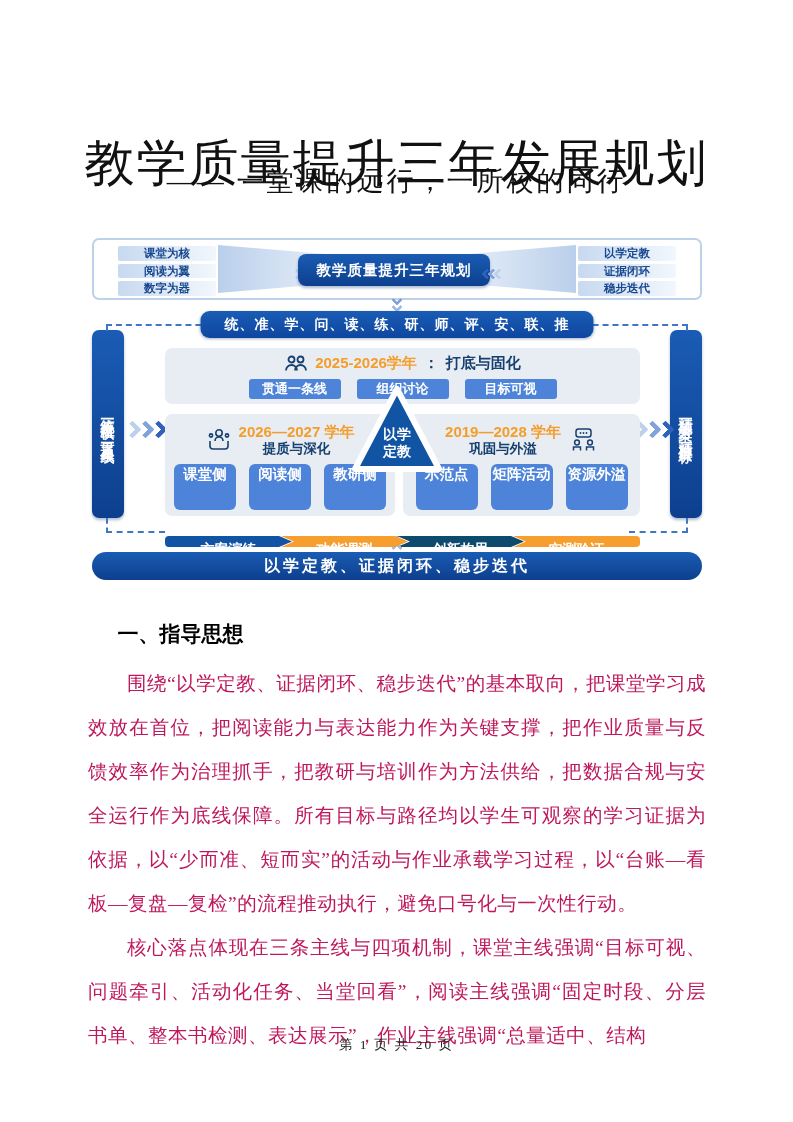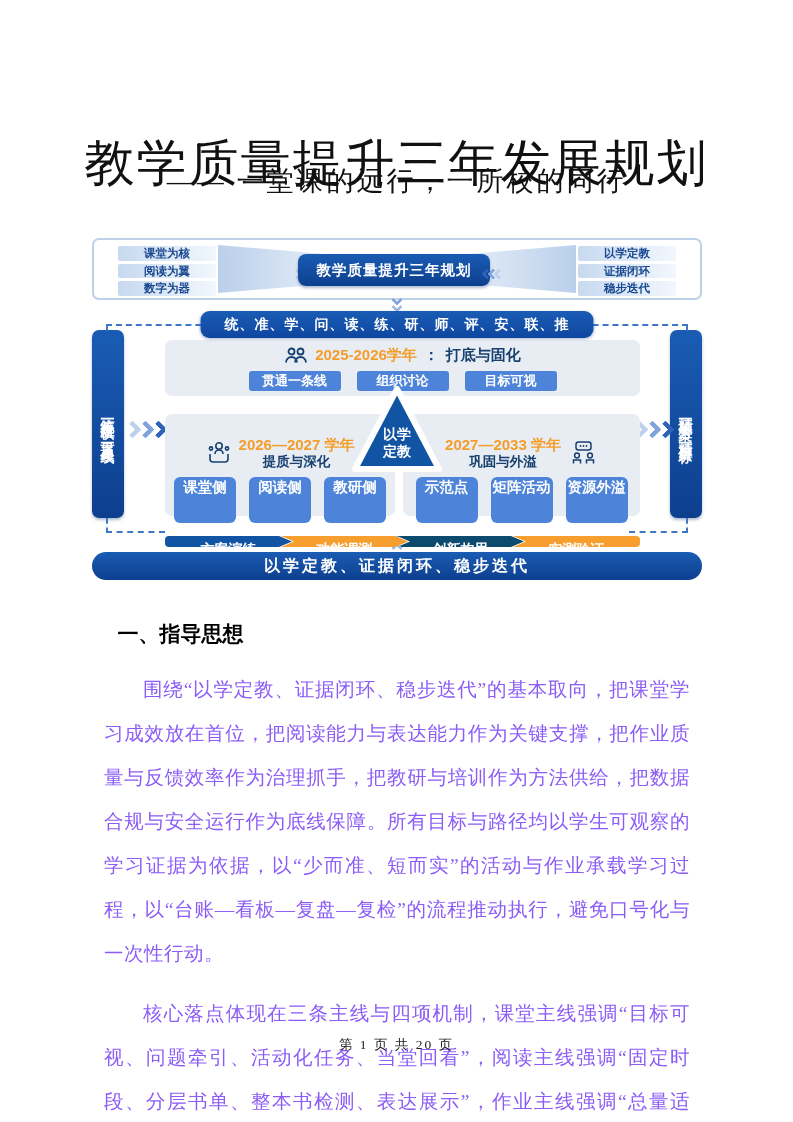--- a/index.html
+++ b/index.html
@@ -63,32 +63,32 @@
            border-right:2px dashed #3f77c8;border-bottom:2px dashed #3f77c8;}
 
   .pillar{position:absolute;top:94px;width:32px;height:188px;border-radius:7px;
           background:linear-gradient(180deg,#1a5cb4,#0d3f8e);color:#fff;font-weight:bold;font-size:14px;
           writing-mode:vertical-rl;text-orientation:upright;display:flex;align-items:center;justify-content:center;
           letter-spacing:2px;box-shadow:0 2px 3px rgba(20,60,120,.35);}
   .pillar.left{left:0;} .pillar.right{right:0;}
   .pillar span + span{margin-top:14px;}
 
   .panel{position:absolute;background:#e8edf4;border-radius:7px;}
-  .panel-y1{left:73px;top:104px;width:475px;height:56px;}
+  .panel-y1{left:73px;top:112px;width:475px;height:56px;}
   .panel-y2{left:73px;top:178px;width:230px;height:102px;}
   .panel-y3{left:311px;top:178px;width:237px;height:102px;}
 
   .y1-head{display:flex;align-items:center;justify-content:center;gap:7px;padding-top:6px;
            font-size:15px;font-weight:bold;}
   .year-orange{color:#f49d2a;} .theme-navy{color:#17406f;}
   .y1-buttons{display:flex;justify-content:center;gap:16px;margin-top:6px;}
   .btn-s{width:92px;height:20px;line-height:20px;background:#4d84d9;border-radius:3px;color:#fff;
          font-size:13px;font-weight:bold;text-align:center;}
 
-  .y23-head{display:flex;align-items:center;justify-content:center;gap:7px;padding-top:22px;}
+  .y23-head{display:flex;align-items:center;justify-content:center;gap:7px;padding-top:9px;}
   .y23-head .txt{text-align:center;}
   .y23-head .year{font-size:15px;font-weight:bold;color:#f49d2a;line-height:18px;}
   .y23-head .theme{font-size:13.5px;font-weight:bold;color:#17406f;line-height:16px;}
   .y23-buttons{display:flex;justify-content:center;gap:13px;margin-top:7px;}
   .btn-m{width:62px;height:46px;background:#4d84d9;border-radius:6px;color:#fff;font-size:14.5px;
          font-weight:bold;text-align:center;display:flex;flex-direction:row;justify-content:center;
          line-height:20px;}
 
   .triangle-wrap{position:absolute;left:258px;top:148px;width:94px;height:90px;z-index:4;}
   .triangle-wrap svg{display:block;}
@@ -106,22 +106,22 @@
   .bottom-bar{position:absolute;left:0;top:316px;width:610px;height:28px;border-radius:14px;
               background:linear-gradient(180deg,#1a5cb4,#0d3f8e);color:#fff;text-align:center;
               font-size:16px;font-weight:bold;line-height:28px;letter-spacing:3px;z-index:3;}
 
   .ic{flex:0 0 auto;}
 
   
   .body-text{position:absolute;left:88px;top:616px;width:618px;}
   .section-heading{font-family:"Liberation Sans","DejaVu Sans",sans-serif;font-size:21px;font-weight:bold;
                    text-indent:1.4em;margin:0 0 10px 0;line-height:36px;color:#000;}
-  .body-text p{font-size:19.5px;line-height:44px;text-align:justify;text-indent:2em;margin:16px;
-               letter-spacing:.5px;color:#8b5cf6;}
+  .body-text p{font-size:19.5px;line-height:44px;text-align:justify;text-indent:2em;margin:0;
+               letter-spacing:.5px;color:#be185d;}
 
   .page-footer{position:absolute;left:0;top:1036px;width:100%;text-align:center;font-size:13.5px;
                letter-spacing:2px;color:#222;}
 </style>
 </head>
 <body>
 
 <div class="page">
 
   <h1 class="doc-title">教学质量提升三年发展规划</h1>
@@ -215,21 +215,21 @@
         <div class="btn-m">
             <span>教研</span>
             <span>侧</span>
           </div>
       </div>
     </div>
 
     <div class="panel panel-y3">
       <div class="y23-head">
         <div class="txt">
-          <div class="year">2027—2033 学年</div>
+          <div class="year">2019—2028 学年</div>
           <div class="theme">巩固与外溢</div>
         </div>
         <svg class="ic" width="30" height="24" viewBox="0 0 30 24" fill="none" stroke="#17406f" stroke-width="1.5">
           <rect x="8" y="1" width="15" height="8" rx="2.5"></rect>
           <circle cx="12.5" cy="5" r=".9" fill="#17406f" stroke="none"></circle>
             <circle cx="15.5" cy="5" r=".9" fill="#17406f" stroke="none"></circle>
             <circle cx="18.5" cy="5" r=".9" fill="#17406f" stroke="none"></circle>
           <circle cx="9" cy="14.5" r="2.4"></circle>
             <circle cx="22" cy="14.5" r="2.4"></circle>
           <path d="M5.5,22.5 v-3.5 h7 v3.5"></path>

